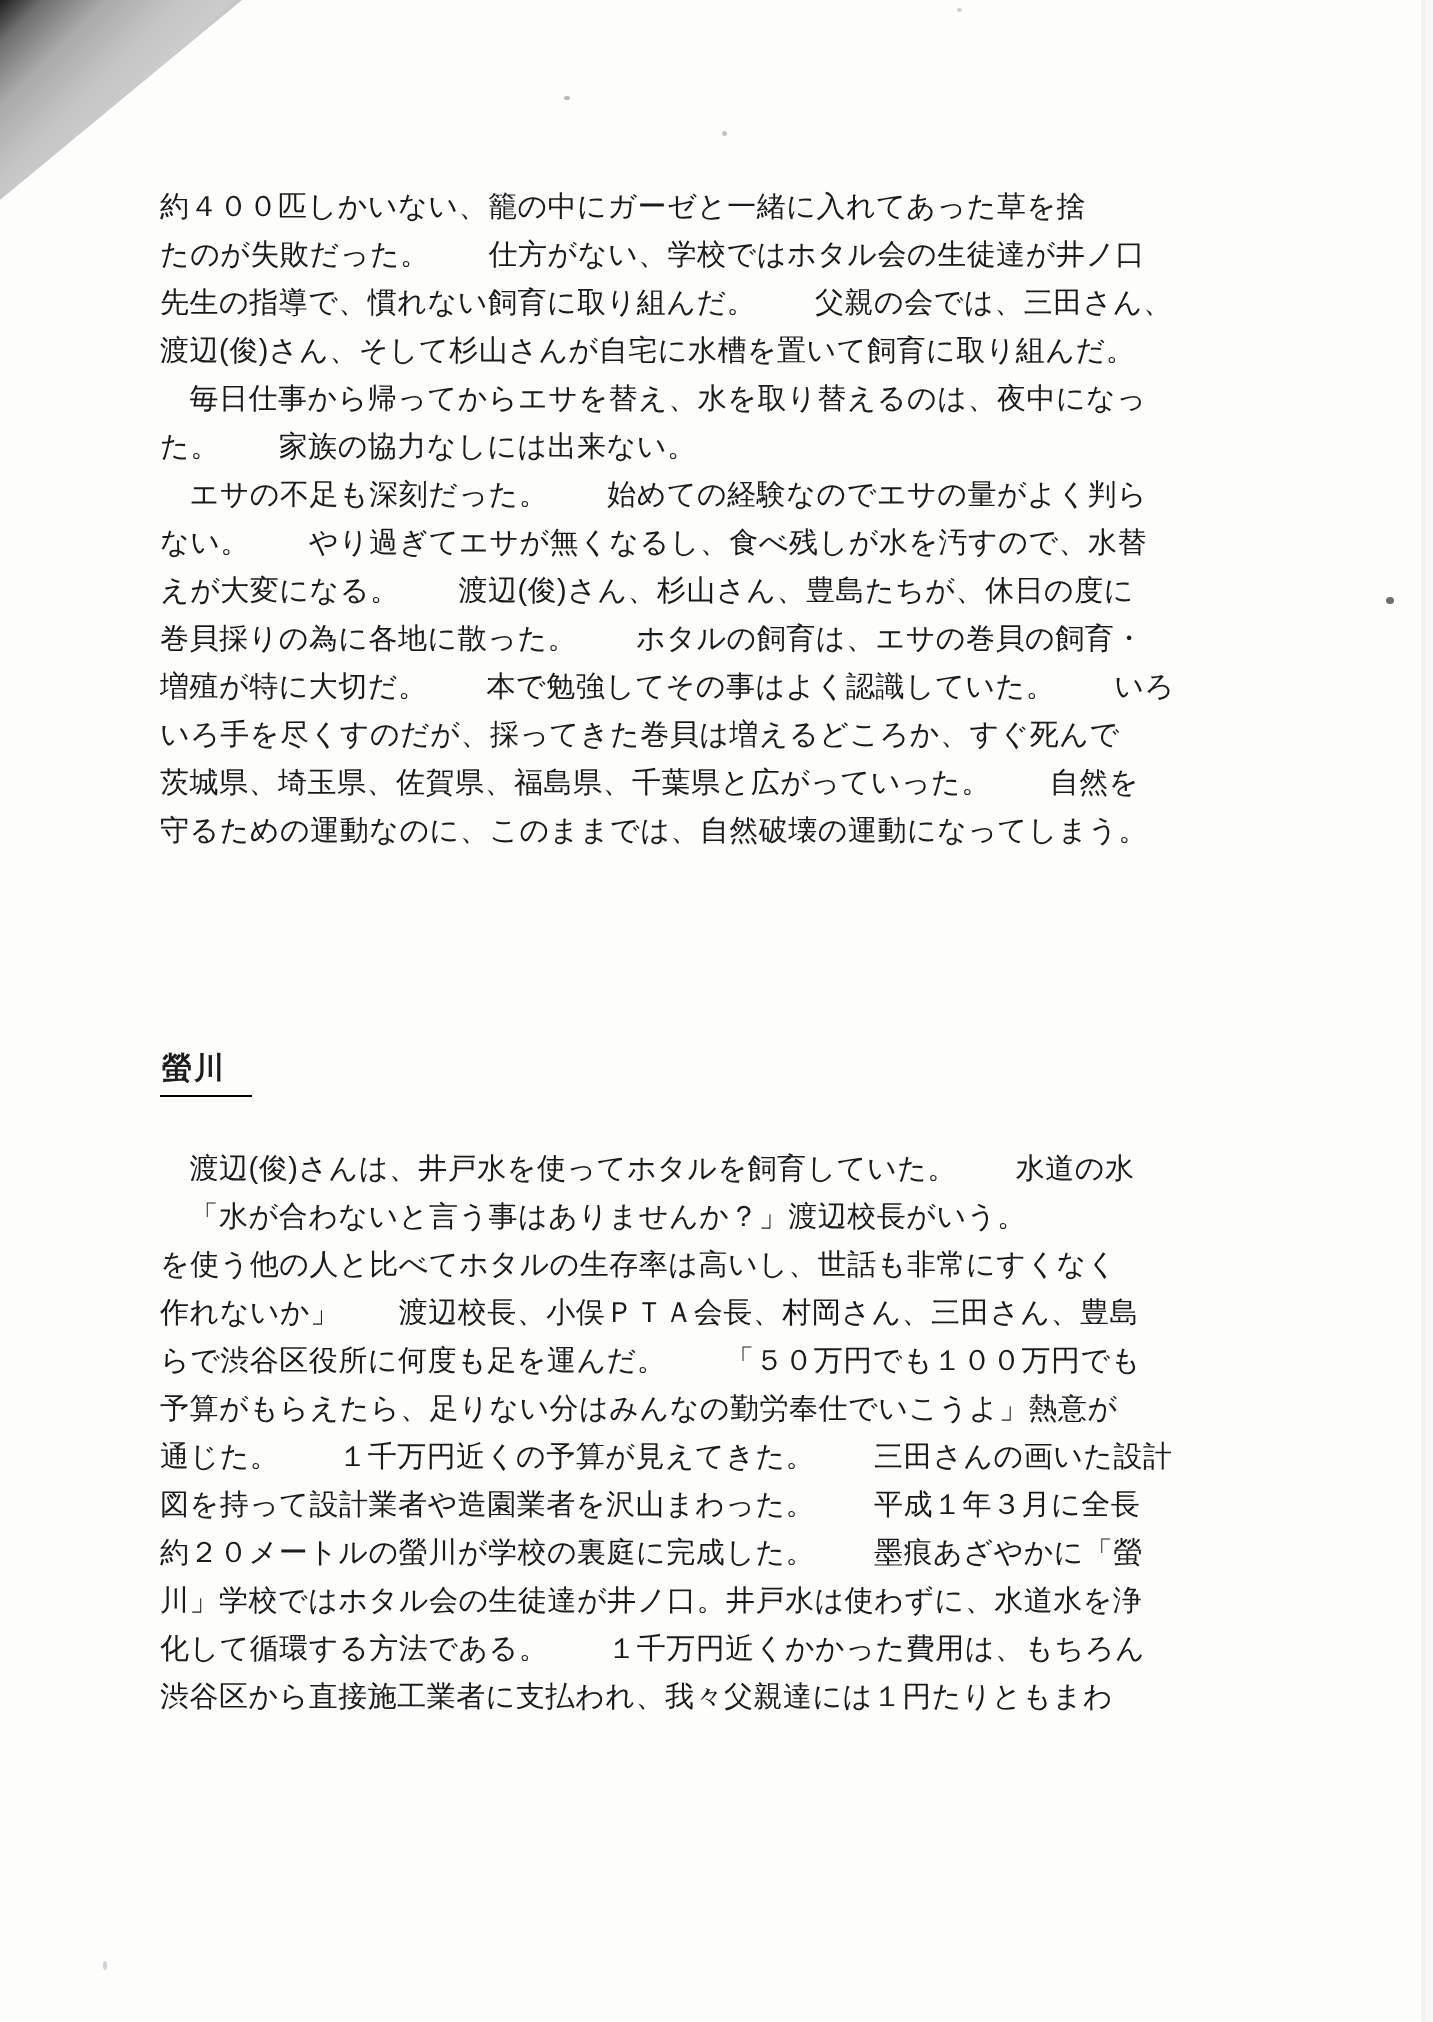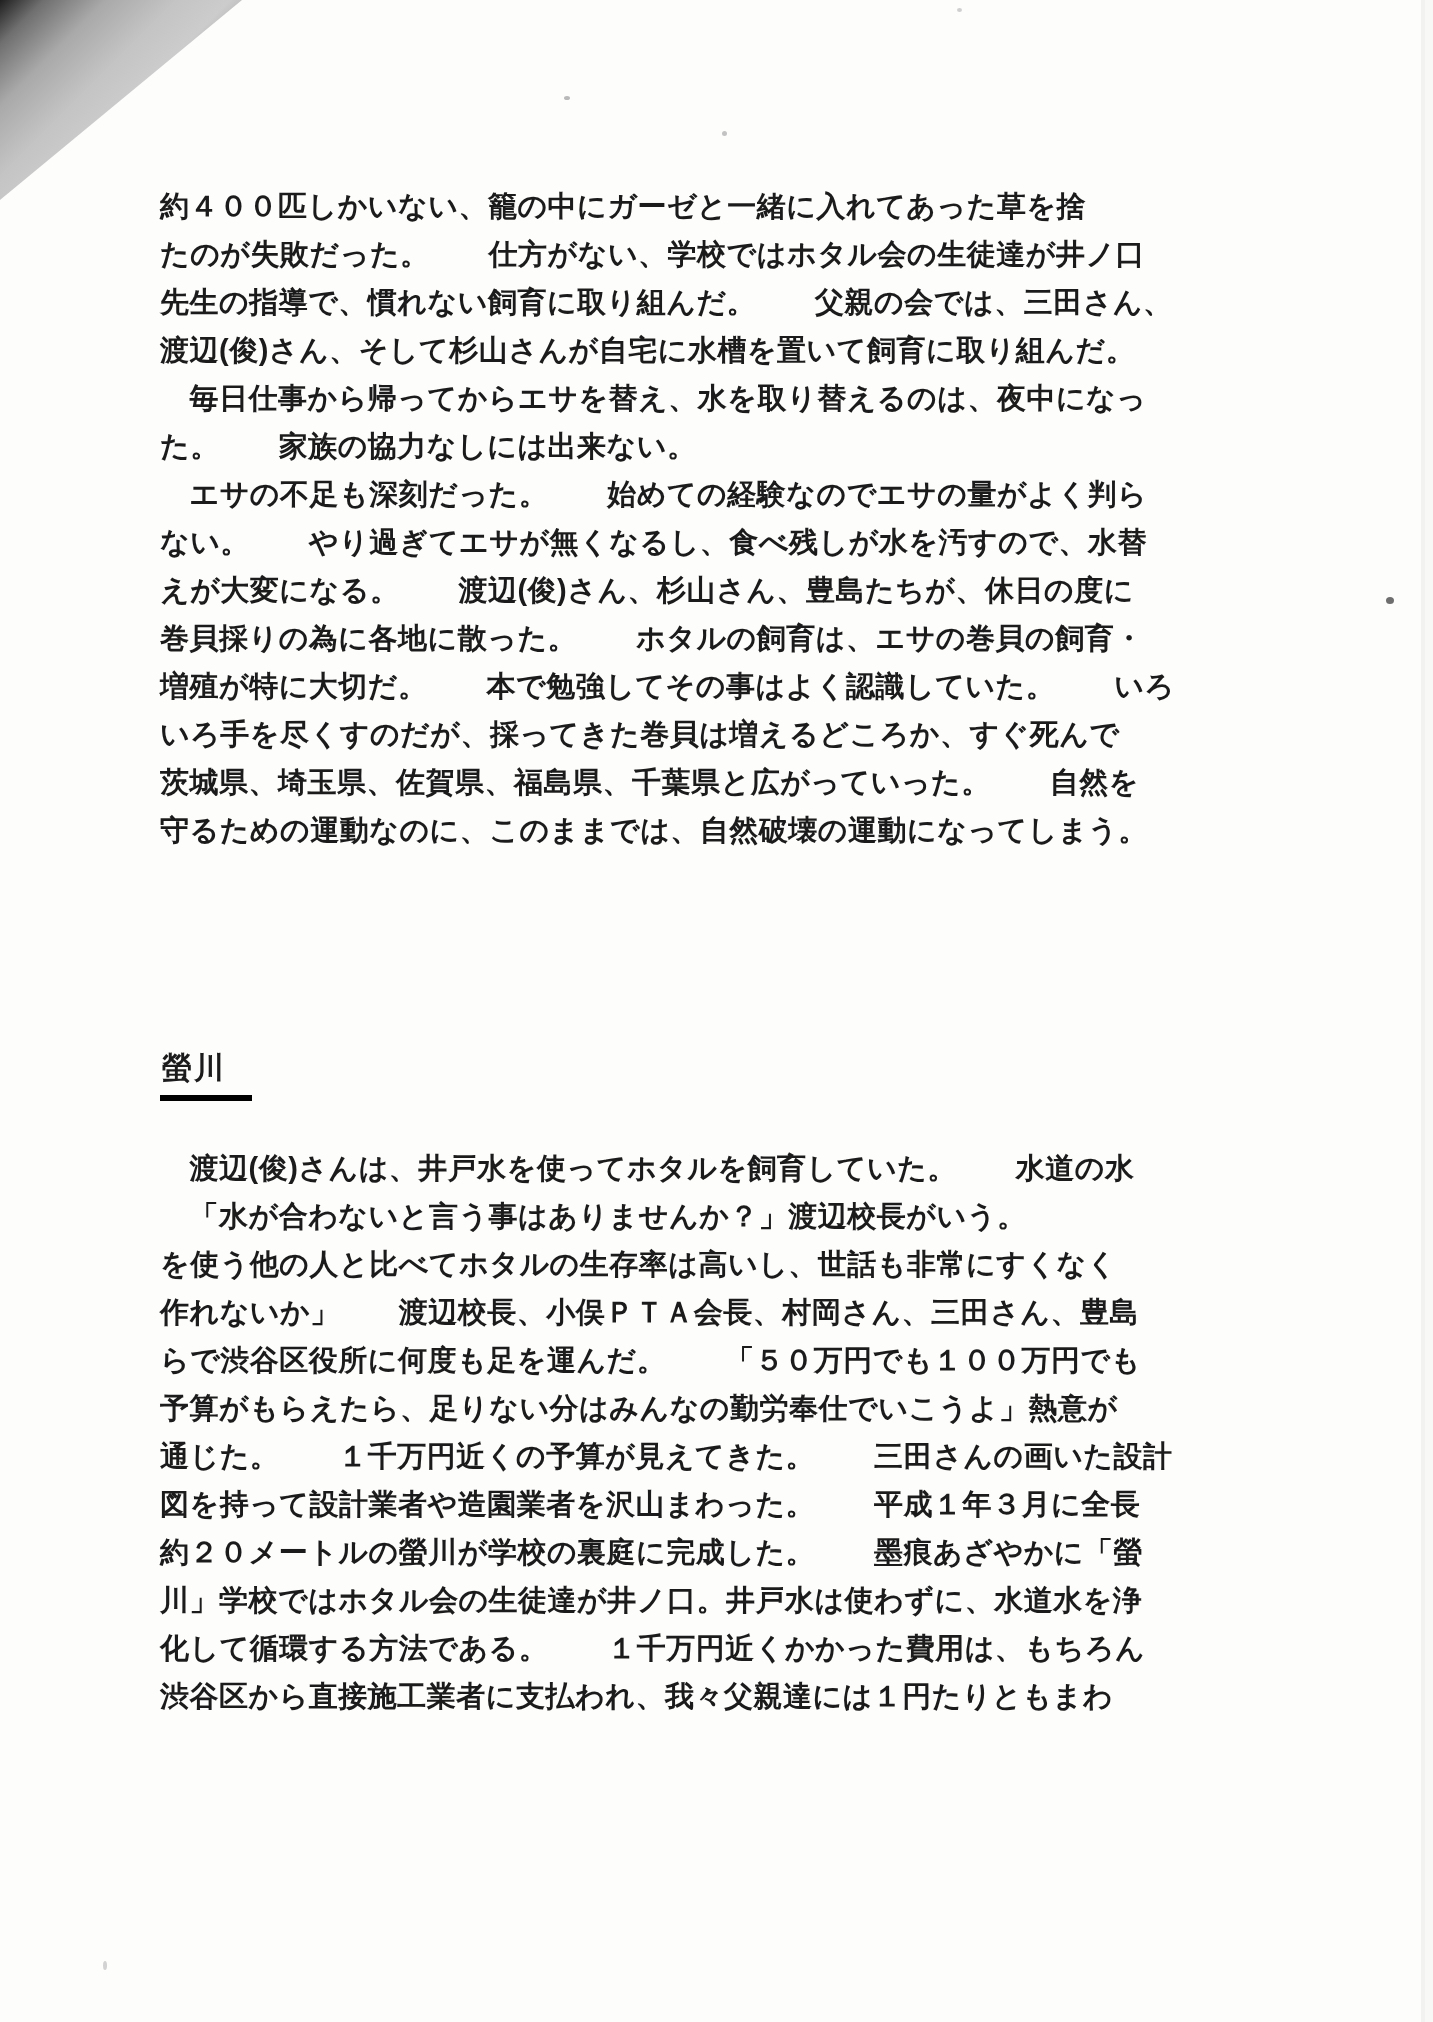--- a/index.html
+++ b/index.html
@@ -29,31 +29,31 @@
   .speck{position:absolute;border-radius:50%;}
   .speck-a{left:1386px;top:597px;width:8px;height:7px;background:#4a4a4a;opacity:.8;}
   .speck-b{left:564px;top:96px;width:6px;height:4px;background:#b9b9b9;}
   .speck-c{left:722px;top:131px;width:5px;height:5px;background:#c2c2c2;}
   .speck-d{left:103px;top:1961px;width:4px;height:9px;background:#d2d2d2;}
   .speck-e{left:957px;top:8px;width:5px;height:4px;background:#cfcfcf;}
 
   .textcol{
     position:absolute;left:160px;width:1060px;
     color:#1b1b1b;
-    font-size:29px;font-weight:700;letter-spacing:.5px;
+    font-size:29px;font-weight:400;letter-spacing:.5px;
   }
   .line{height:48px;line-height:48px;white-space:nowrap;}
   #block1{top:182px;}
   #block2{top:1144px;}
   .heading-wrap{position:absolute;left:160px;top:1048px;}
   .section-heading{
     display:inline-block;
     color:#1b1b1b;font-size:30px;font-weight:600;letter-spacing:2px;
     padding:0 26px 7px 2px;
-    border-bottom:6px solid #000000;
+    border-bottom:2px solid #000000;
     line-height:40px;white-space:nowrap;
   }
 </style>
 </head>
 <body>
 
 <div class="page">
 
   <div class="corner-fold"></div>
   <div class="edge-streak"></div>

